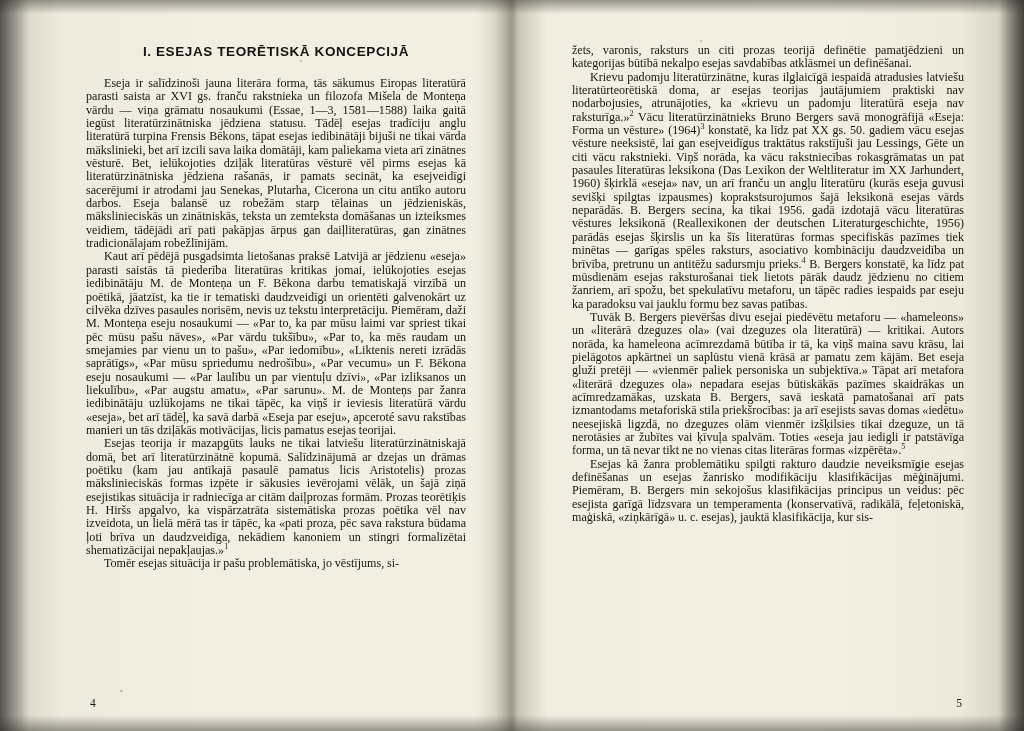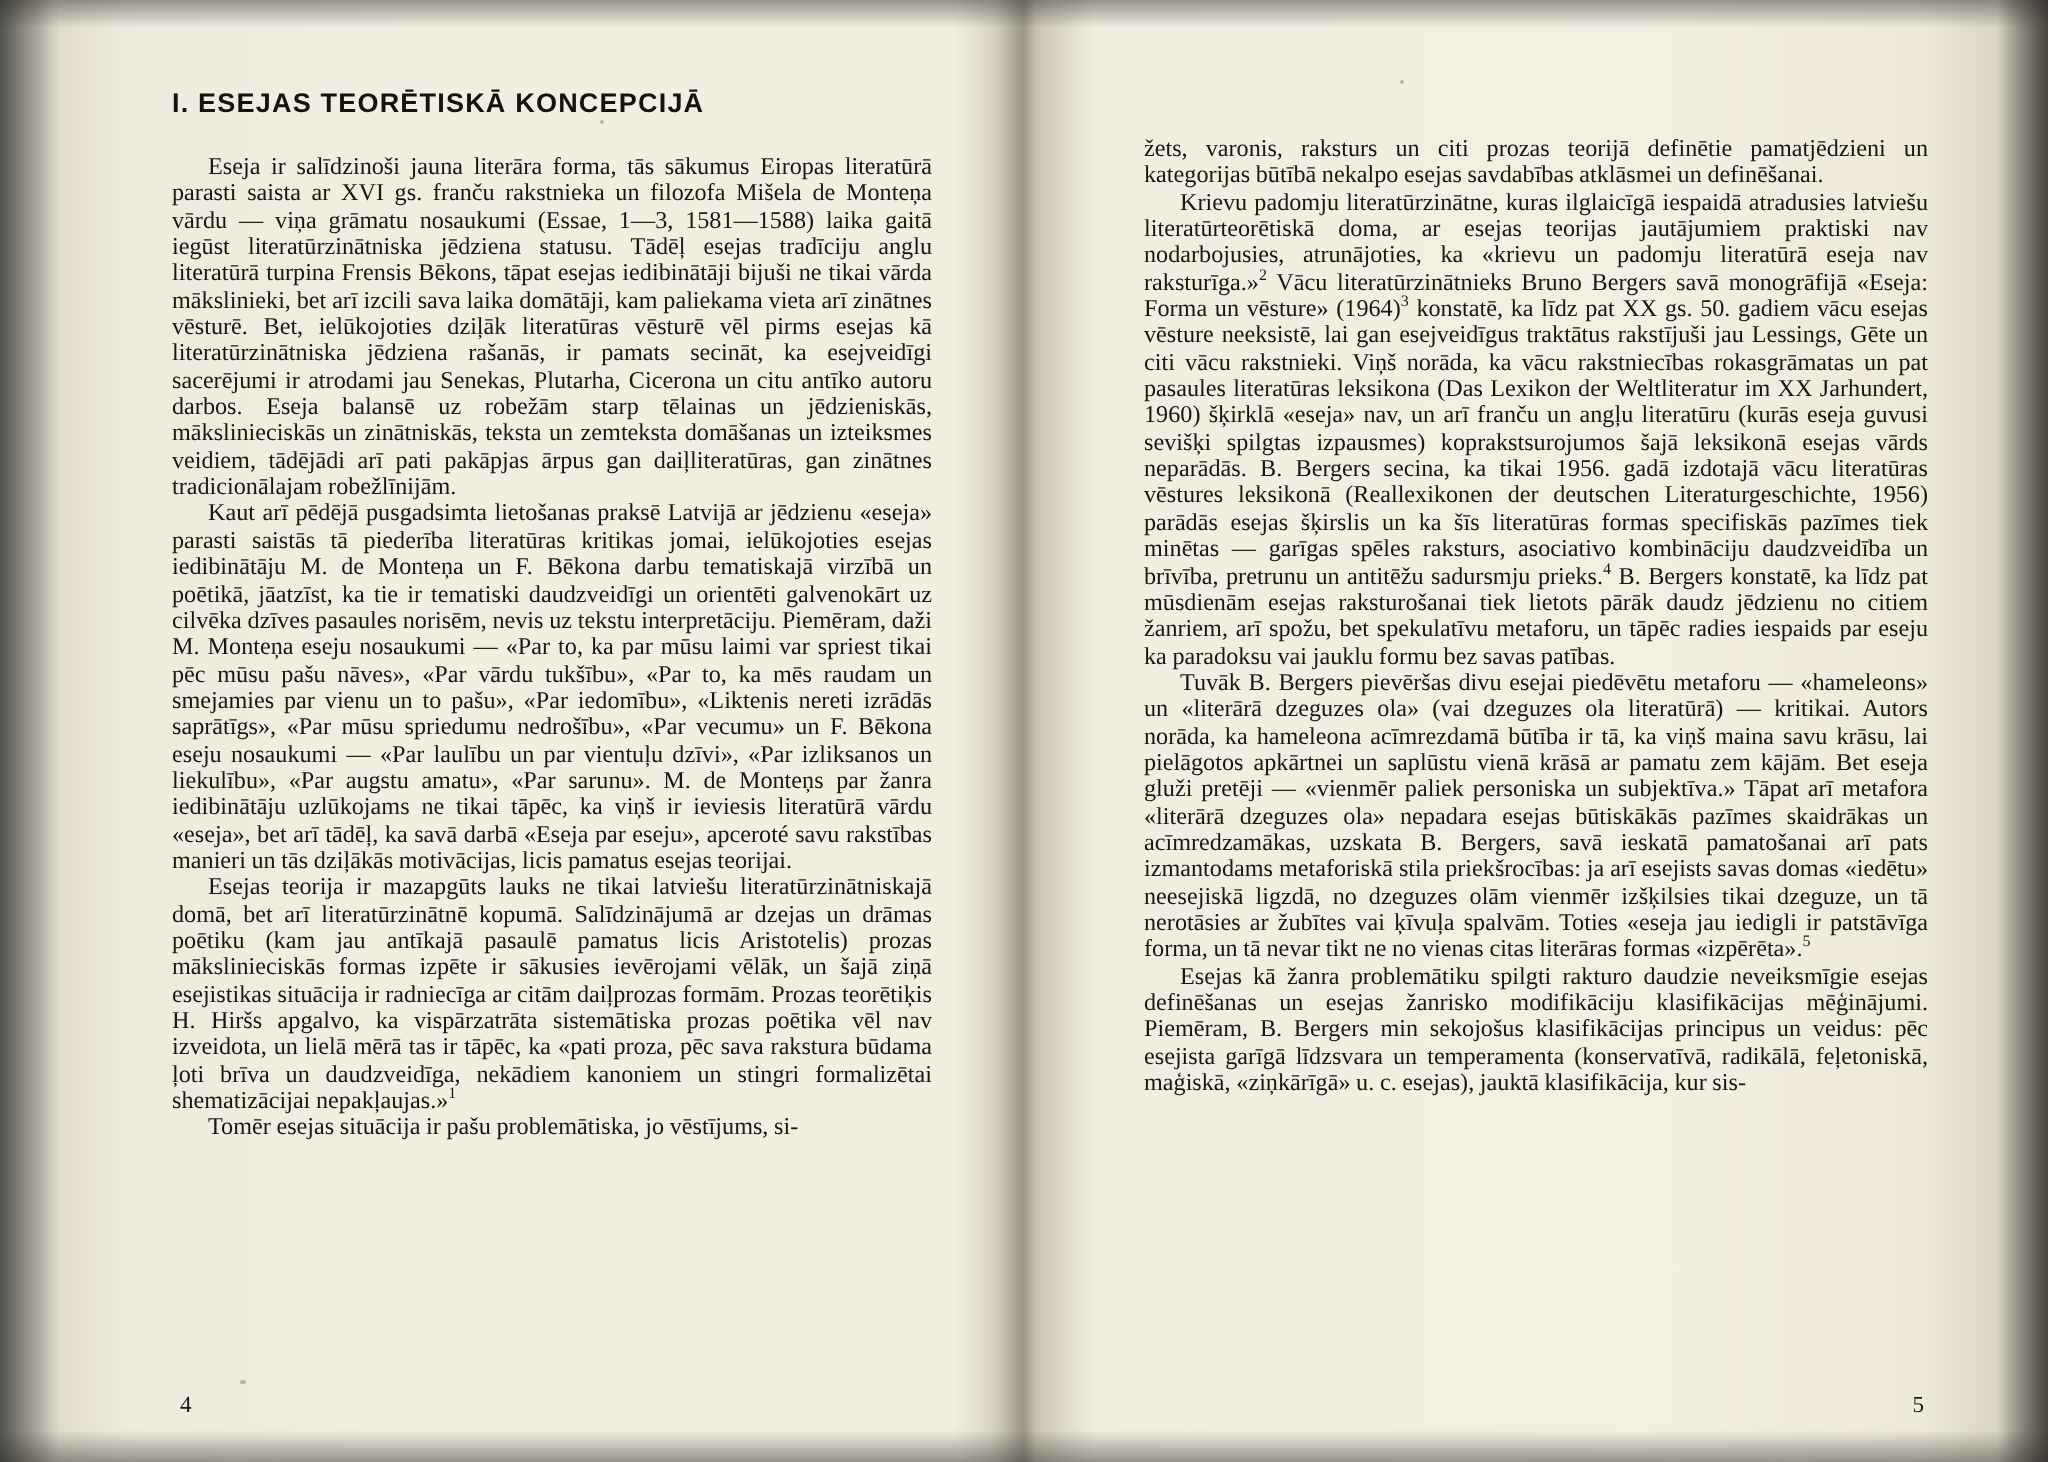--- a/index.html
+++ b/index.html
@@ -76,36 +76,36 @@
     position: absolute; left: 0; bottom: 0; width: 1024px; height: 16px;
     background: linear-gradient(0deg, rgba(40,38,32,.45), rgba(40,38,32,0));
     pointer-events: none;
   }
 
   h1.chapter-title {
     font-size: 13.5px;
     font-weight: bold;
     font-family: "Liberation Sans", sans-serif;
     letter-spacing: 0.6px;
+    text-align: center;
     margin: 0 0 18px 0;
     color: #15130f;
   }
   .body-text p {
     margin: 0;
     text-indent: 18px;
     text-align: justify;
     font-size: 12.1px;
     line-height: 13.35px;
     color: #18160f;
     hyphens: manual;
     word-spacing: -0.2px;
   }
   .body-text p.noindent {
     text-indent: 0;
-    margin-top: 24px;
   }
   .folio {
     position: absolute;
     bottom: 22px;
     font-size: 11.5px;
     color: #1a1813;
     font-family: "Liberation Serif", serif;
   }
   .folio-left { left: 62px; }
   .folio-right { right: 50px; }

